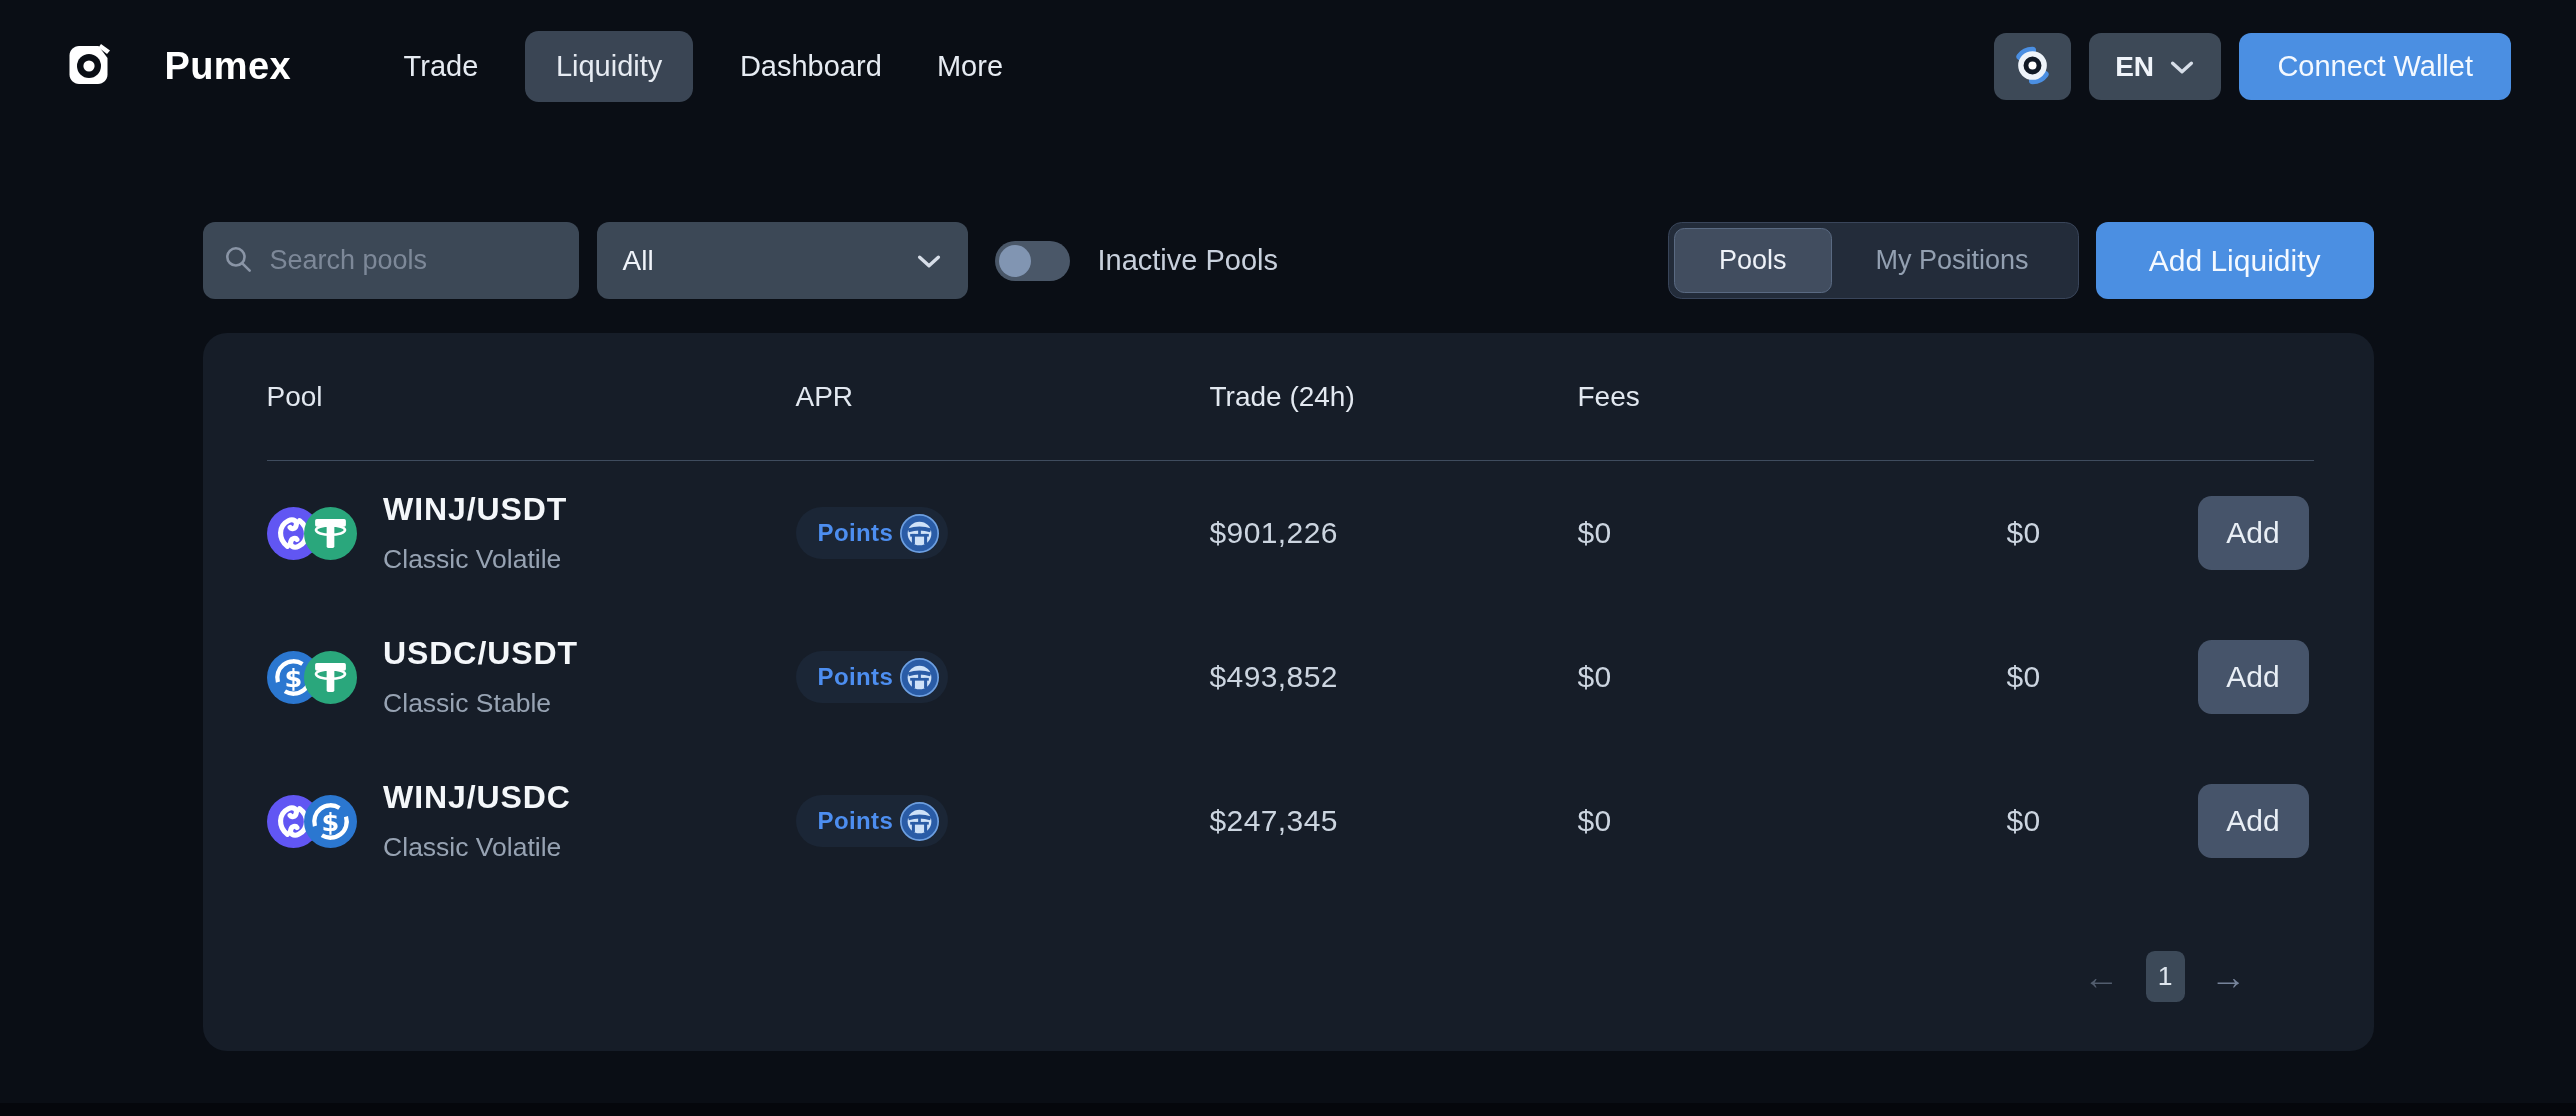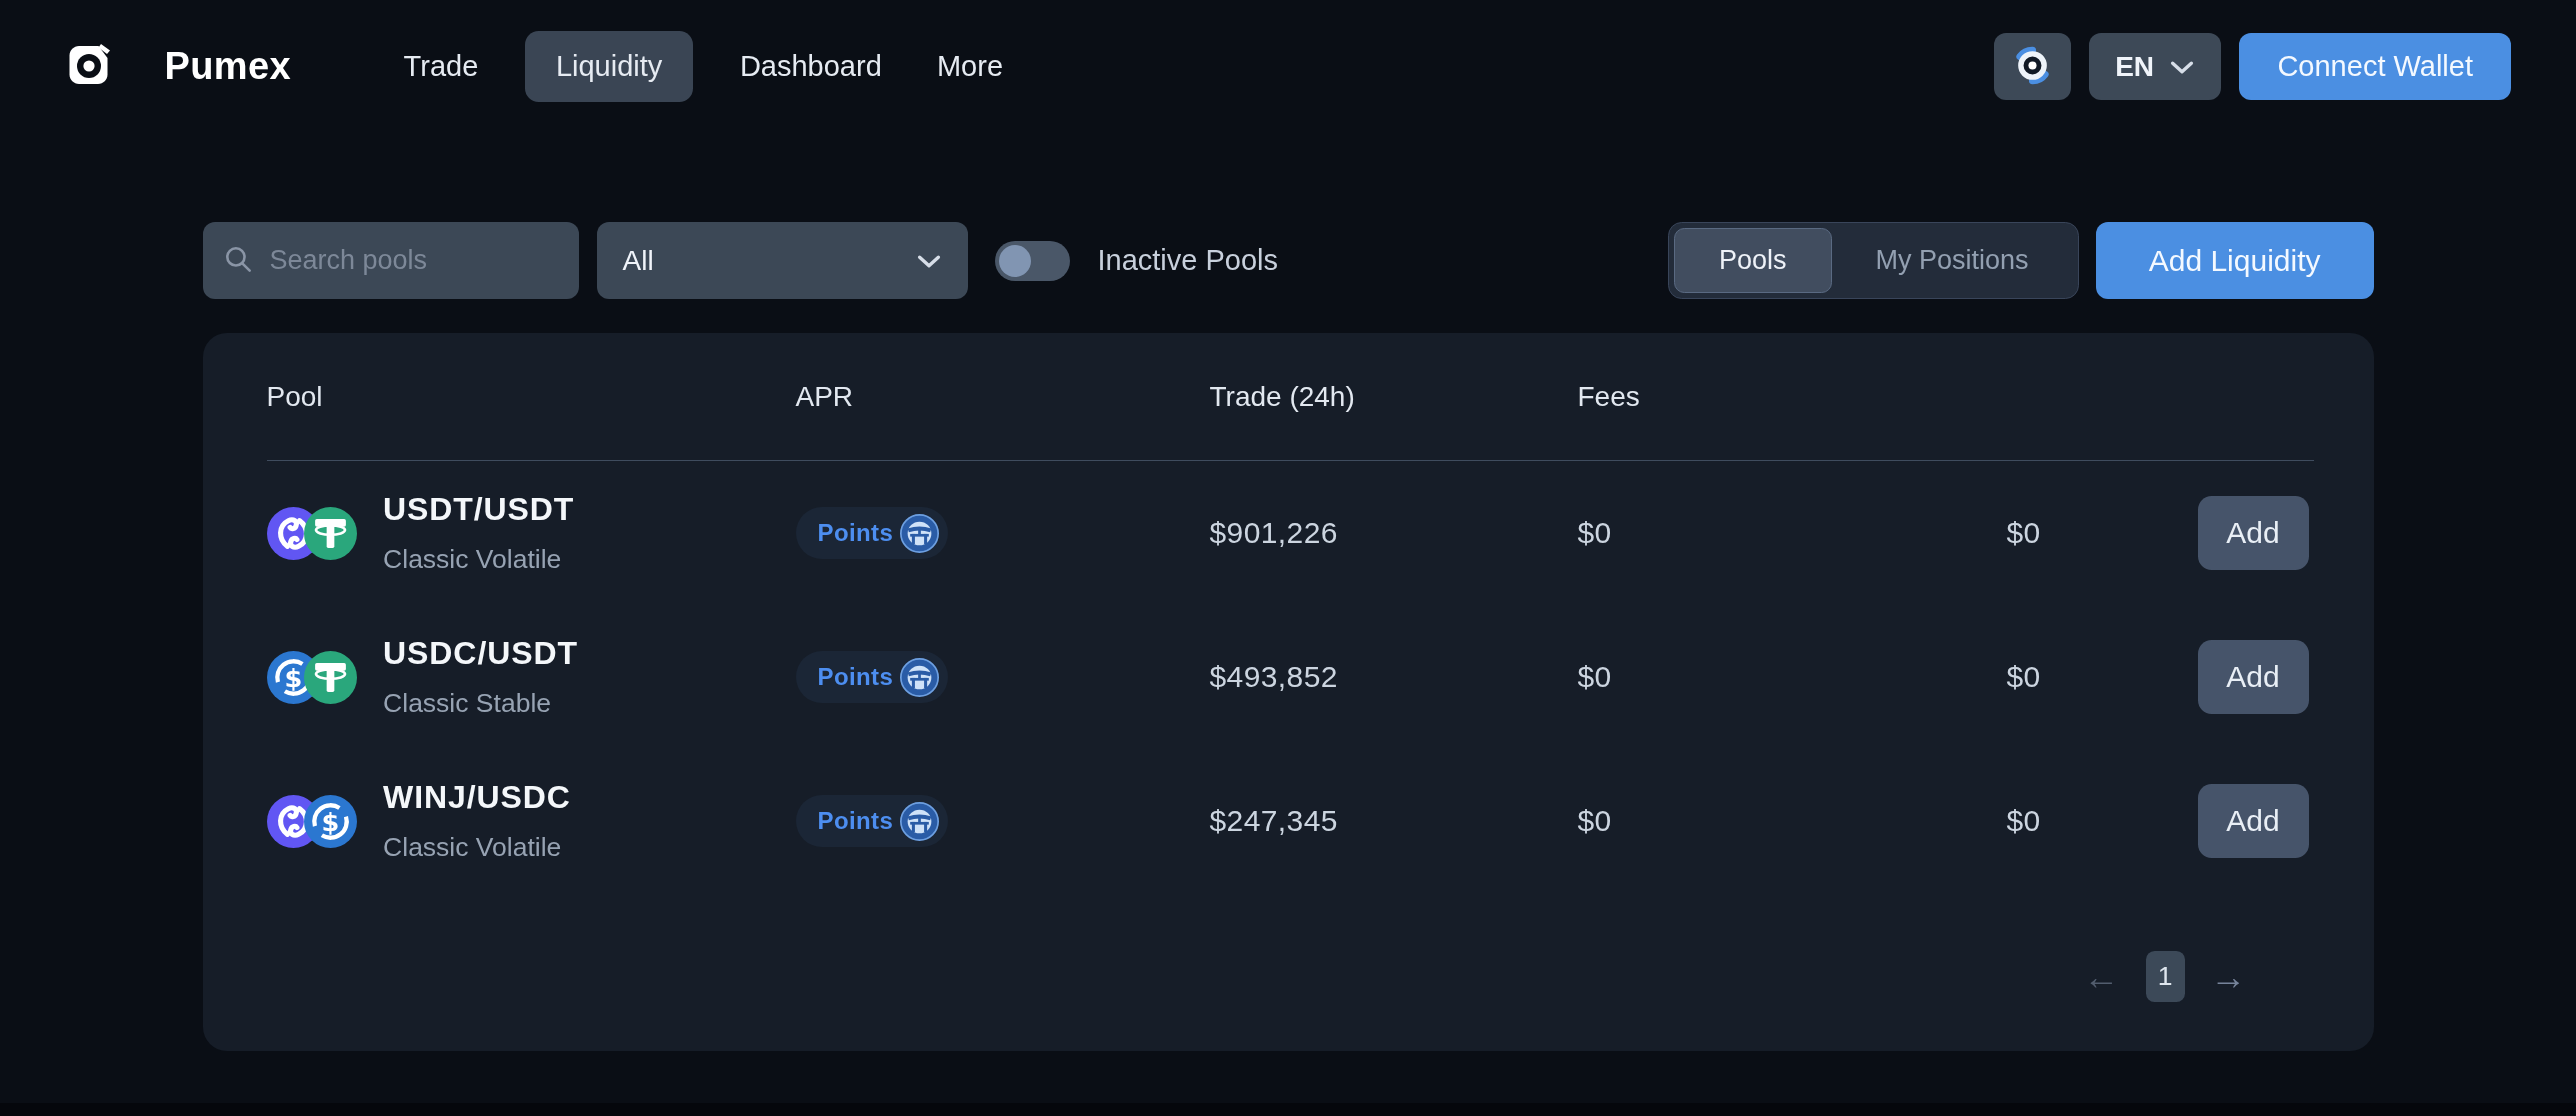--- a/index.html
+++ b/index.html
@@ -233,21 +233,21 @@
               <path d="M38,16 C49,24 49,40 37,46 C31,49 26,45 28,40 C29,36.5 33.5,35.5 35,38" fill="none" stroke="#fff" stroke-width="6" stroke-linecap="round"></path>
             </svg>
           <svg width="53" height="53" viewBox="0 0 62 62">
               <circle cx="31" cy="31" r="31" fill="#2aa77c"></circle>
               <rect x="13" y="14" width="36" height="9" rx="2" fill="#fff"></rect>
               <rect x="26.5" y="14" width="9" height="34" rx="2" fill="#fff"></rect>
               <ellipse cx="31" cy="27" rx="17" ry="5.5" fill="none" stroke="#fff" stroke-width="3"></ellipse>
             </svg>
         </div>
         <div>
-          <div class="pool-name">USDT/USDT</div>
+          <div class="pool-name">WINJ/USDT</div>
           <div class="pool-type">Classic Volatile</div>
         </div>
       </div>
       <div>
         <div class="points-badge">
           <span class="points-label">Points</span>
           <svg width="39" height="39" viewBox="0 0 46 46">
               <circle cx="23" cy="23" r="22" fill="#2a5ca6" stroke="#6d9fe0" stroke-width="2"></circle>
               <circle cx="23" cy="23" r="14" fill="#cfe2f8"></circle>
               <path d="M9,17 Q23,12.5 37,17 L35.5,21.5 Q23,17.5 10.5,21.5 Z" fill="#2a5ca6"></path>

